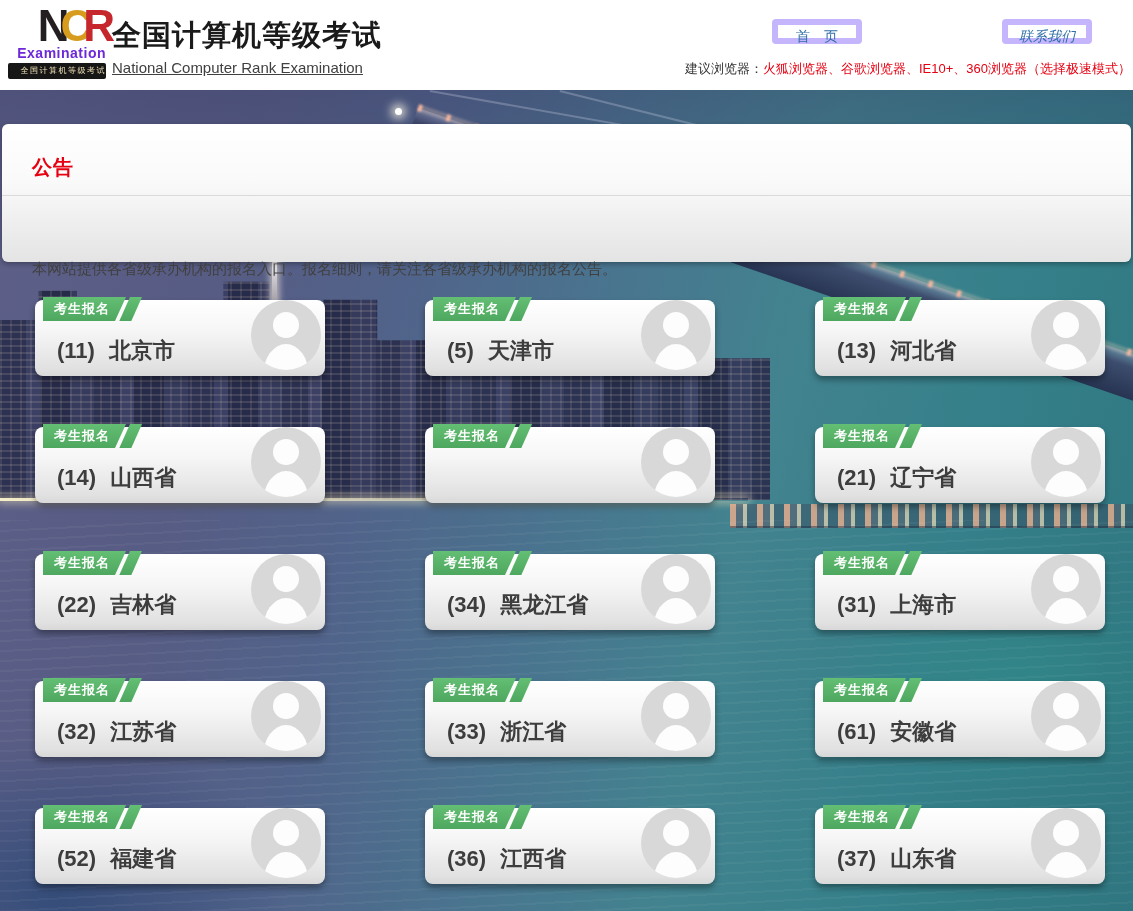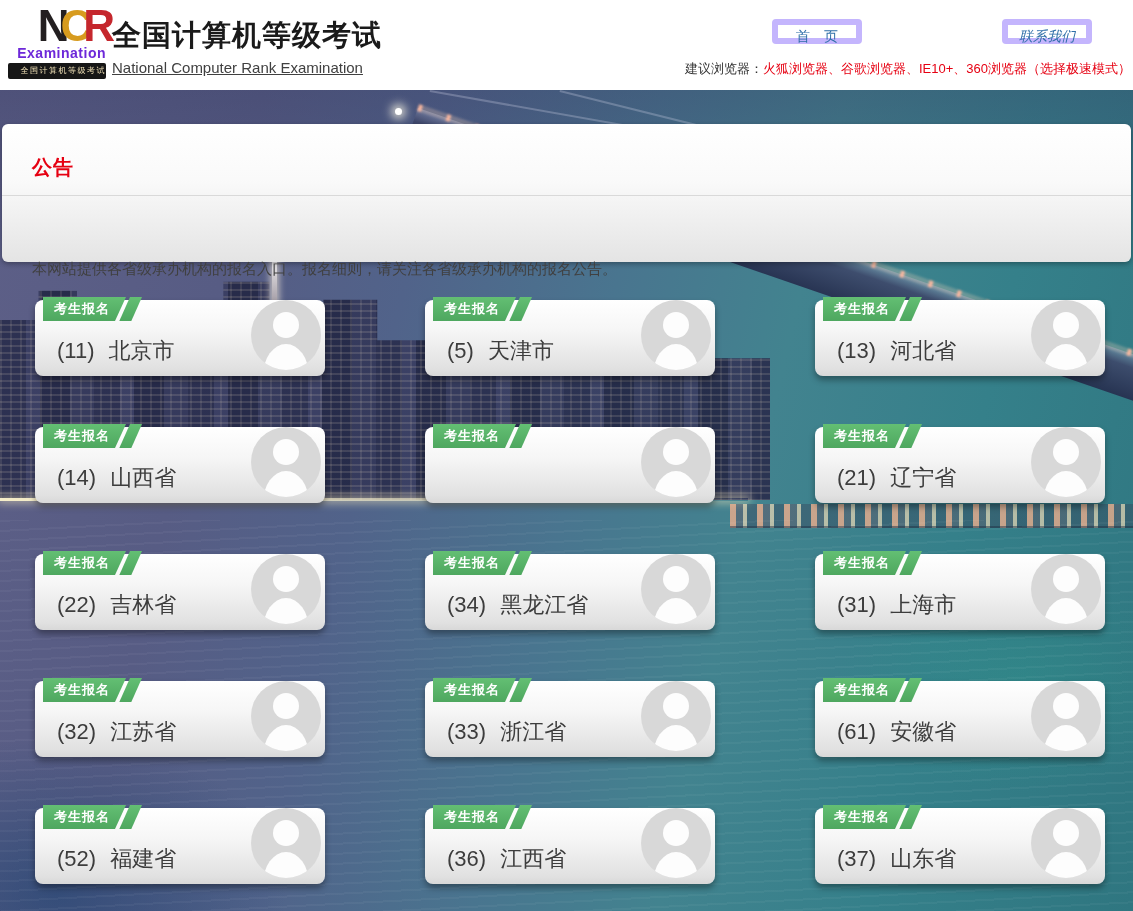--- a/index.html
+++ b/index.html
@@ -69,21 +69,21 @@
     grid-template-columns:repeat(3, 290px); column-gap:100px; row-gap:51px; z-index:2; }
   .card { position:relative; height:76px; border-radius:8px; cursor:pointer;
     background:linear-gradient(180deg,#ffffff 0%,#f6f6f6 40%,#e1e1e1 90%,#d8d8d8 100%);
     box-shadow:0 4px 6px rgba(0,0,0,0.35); }
   .ribbon { position:absolute; top:-3px; left:8px; height:40px; display:flex; z-index:3; }
   .ribbon-body { height:24px; line-height:24px; padding:0 16px 0 11px; color:#ffffff; font-size:13px; font-weight:bold; letter-spacing:1px;
     background:linear-gradient(180deg,#63bf73,#4ea75f);
     clip-path:polygon(0 0,100% 0,calc(100% - 11px) 100%,0 100%); }
   .ribbon-tail { width:12px; height:24px; margin-left:4px; background:linear-gradient(180deg,#63bf73,#4ea75f);
     transform:skewX(-24deg); transform-origin:top left; }
-  .card-label { position:absolute; left:22px; top:36px; font-size:22px; color:#3d3d3d; white-space:nowrap; }
+  .card-label { position:absolute; left:22px; top:36px; font-size:22px; color:#3d3d3d; white-space:nowrap;font-weight:bold; }
   .card-code { margin-right:14px; }
   .avatar { position:absolute; top:0; right:4px; width:70px; height:70px; border-radius:50%; background:#d8d8d8; overflow:hidden; }
   .avatar-head { position:absolute; top:12px; left:50%; transform:translateX(-50%); width:26px; height:26px; border-radius:50%; background:#fdfdfd; }
   .avatar-torso { position:absolute; top:44px; left:50%; transform:translateX(-50%); width:46px; height:40px; border-radius:50% 50% 0 0 / 80% 80% 0 0; background:#fdfdfd; }
 </style>
 </head>
 <body>
 
 <div class="page">
 

